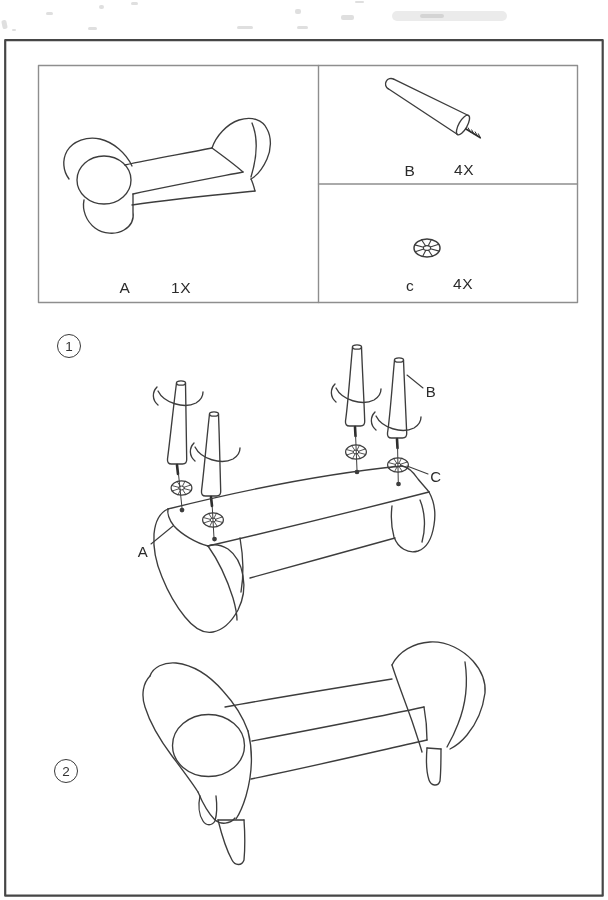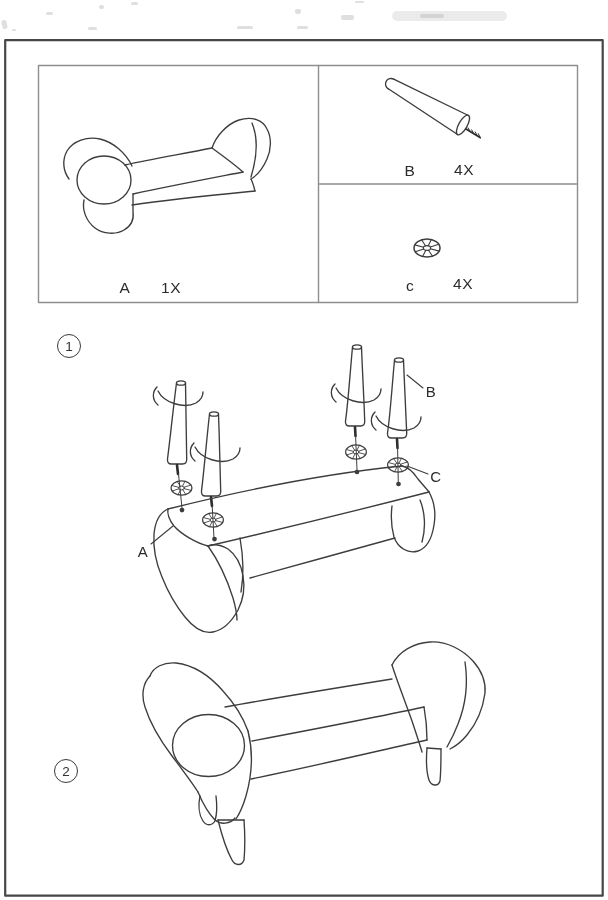--- a/index.html
+++ b/index.html
@@ -196,21 +196,21 @@
         <path d="M 465,662 C 468,682 466,704 458,724 C 455,732 451,740 447,747"></path>
       </g>
       <g>
         <line x1="427" y1="748" x2="441" y2="749"></line>
         <path d="M 427,748 C 426,760 426,771 429,780 C 431,786 438,787 440,781 C 441,771 441,759 441,749"></path>
       </g>
     </g>
   </svg>
 
   <span class="lbl" style="left:125px;top:288px;">A</span>
-  <span class="lbl" style="left:171px;top:288px;text-align:center;">1X</span>
+  <span class="lbl" style="left:181px;top:288px;text-align:center;">1X</span>
   <span class="lbl" style="left:410px;top:171px;">B</span>
   <span class="lbl" style="left:464px;top:170px;">4X</span>
   <span class="lbl" style="left:410px;top:286px;">c</span>
   <span class="lbl" style="left:463px;top:284px;">4X</span>
 
   <div class="step-circle" style="left:69px;top:346px;">1</div>
   <div class="step-circle" style="left:66px;top:771px;">2</div>
 
   <span class="lbl small" style="left:143px;top:551px;">A</span>
   <span class="lbl small" style="left:431px;top:391px;">B</span>

